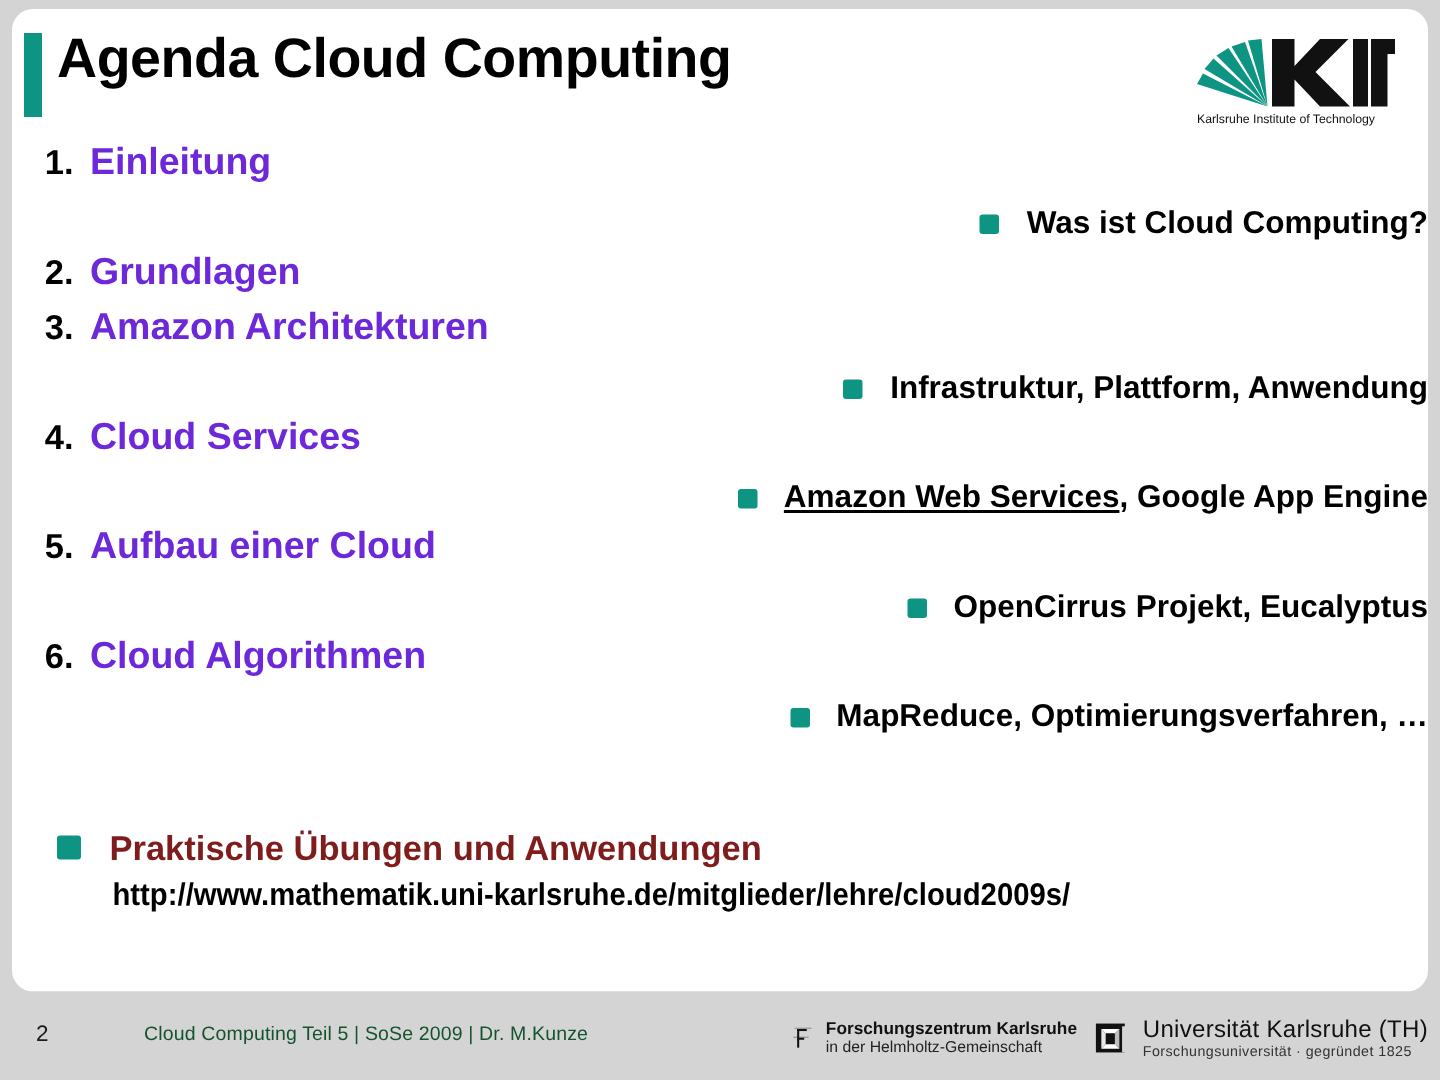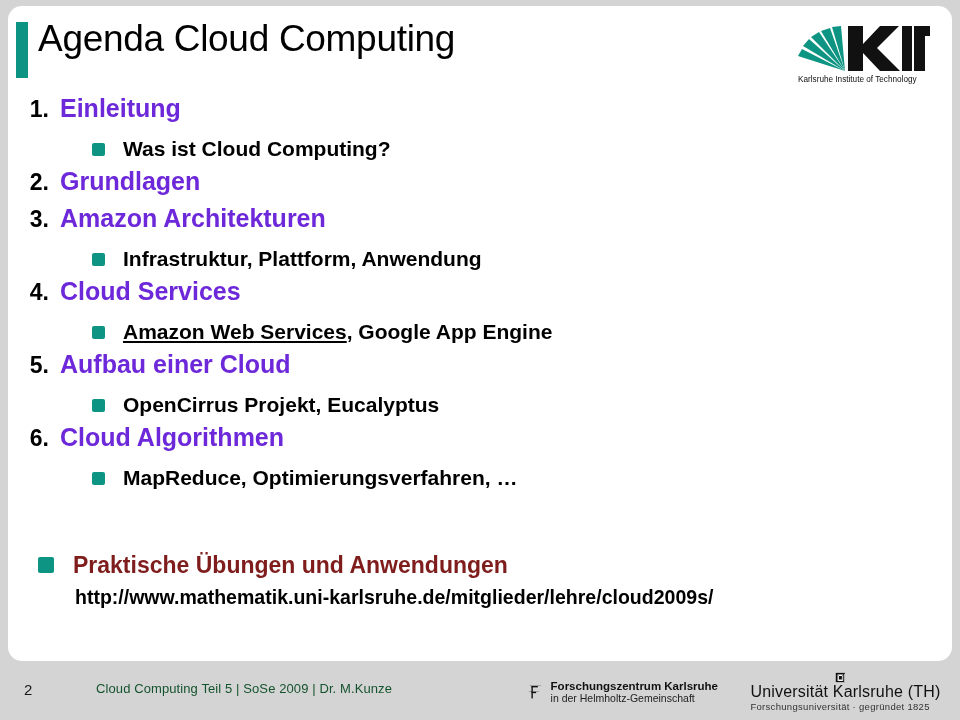--- a/index.html
+++ b/index.html
@@ -42,21 +42,21 @@
     top: 4px;
     width: 12px;
     height: 56px;
     background: #0e9482;
   }
   #slide-title {
     position: absolute;
     left: 30px;
     top: 0px;
     font-size: 37px;
-    font-weight: normal;
+    font-weight: bold;
     color: #000000;
     letter-spacing: -0.3px;
     white-space: nowrap;
     text-align: center;
   }
 
   
   #kit-logo {
     position: absolute;
     right: 22px;
@@ -96,20 +96,21 @@
     color: #6d28d9;
     white-space: nowrap;
   }
   .num-label.underlined { text-underline-offset: 2px; }
 
   .sub-row {
     display: flex;
     align-items: center;
     height: 36px;
     padding-left: 84px;
+    justify-content: flex-end;
   }
   .sub-bullet {
     width: 13px;
     height: 13px;
     background: #0e9482;
     border-radius: 2px;
     flex: 0 0 auto;
     margin-right: 18px;
   }
   .sub-label {
@@ -189,21 +190,20 @@
     top: 13px;
     width: 190px;
     height: 36px;
   }
   #uka-logo {
     position: absolute;
     left: 730px;
     top: 11px;
     width: 222px;
     height: 40px;
-    flex-direction: column;
   }
   .logo-text-main {
     font-size: 11.5px;
     font-weight: bold;
     color: #111;
     white-space: nowrap;
   }
   .logo-text-sub {
     font-size: 10.5px;
     color: #222;

